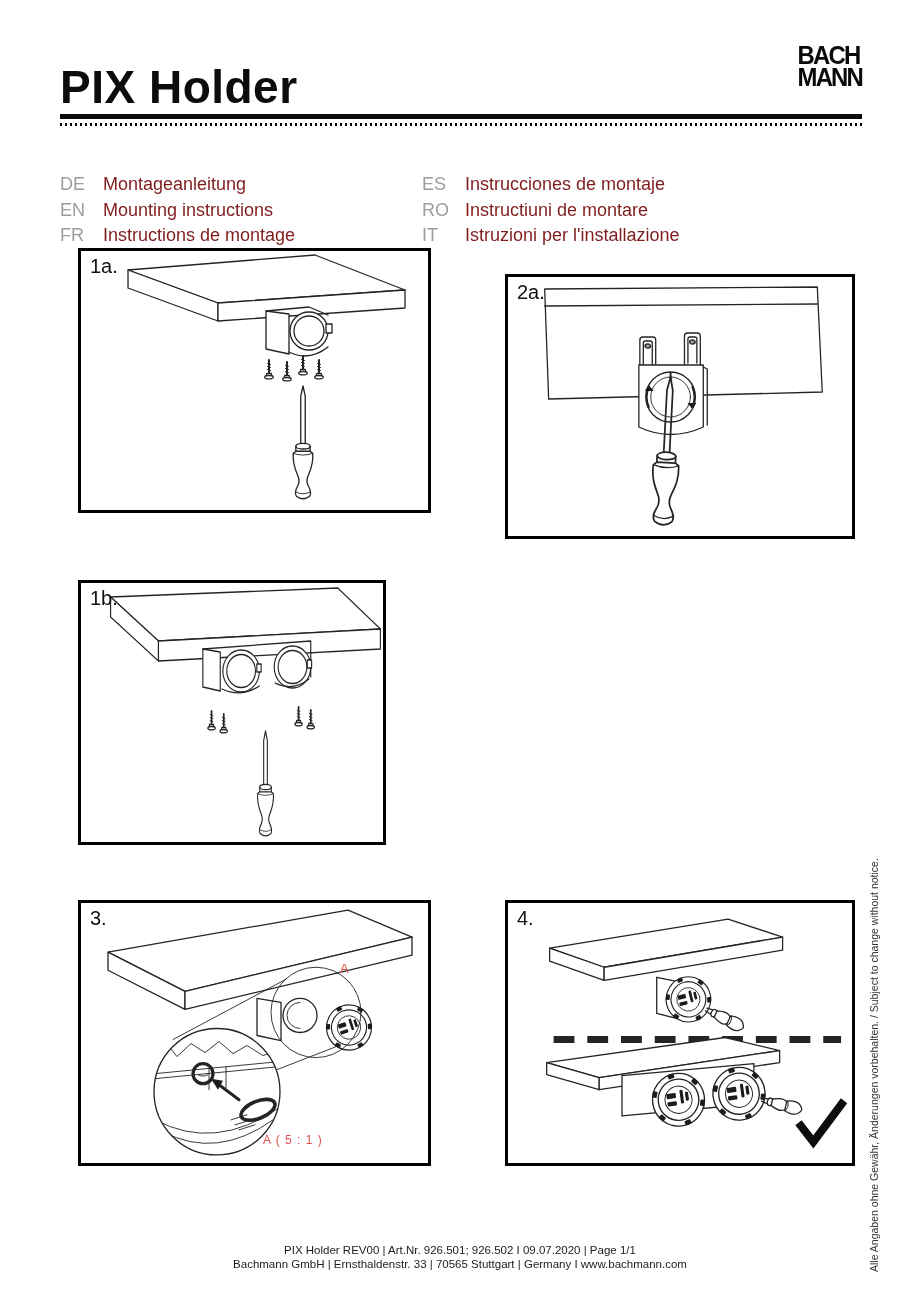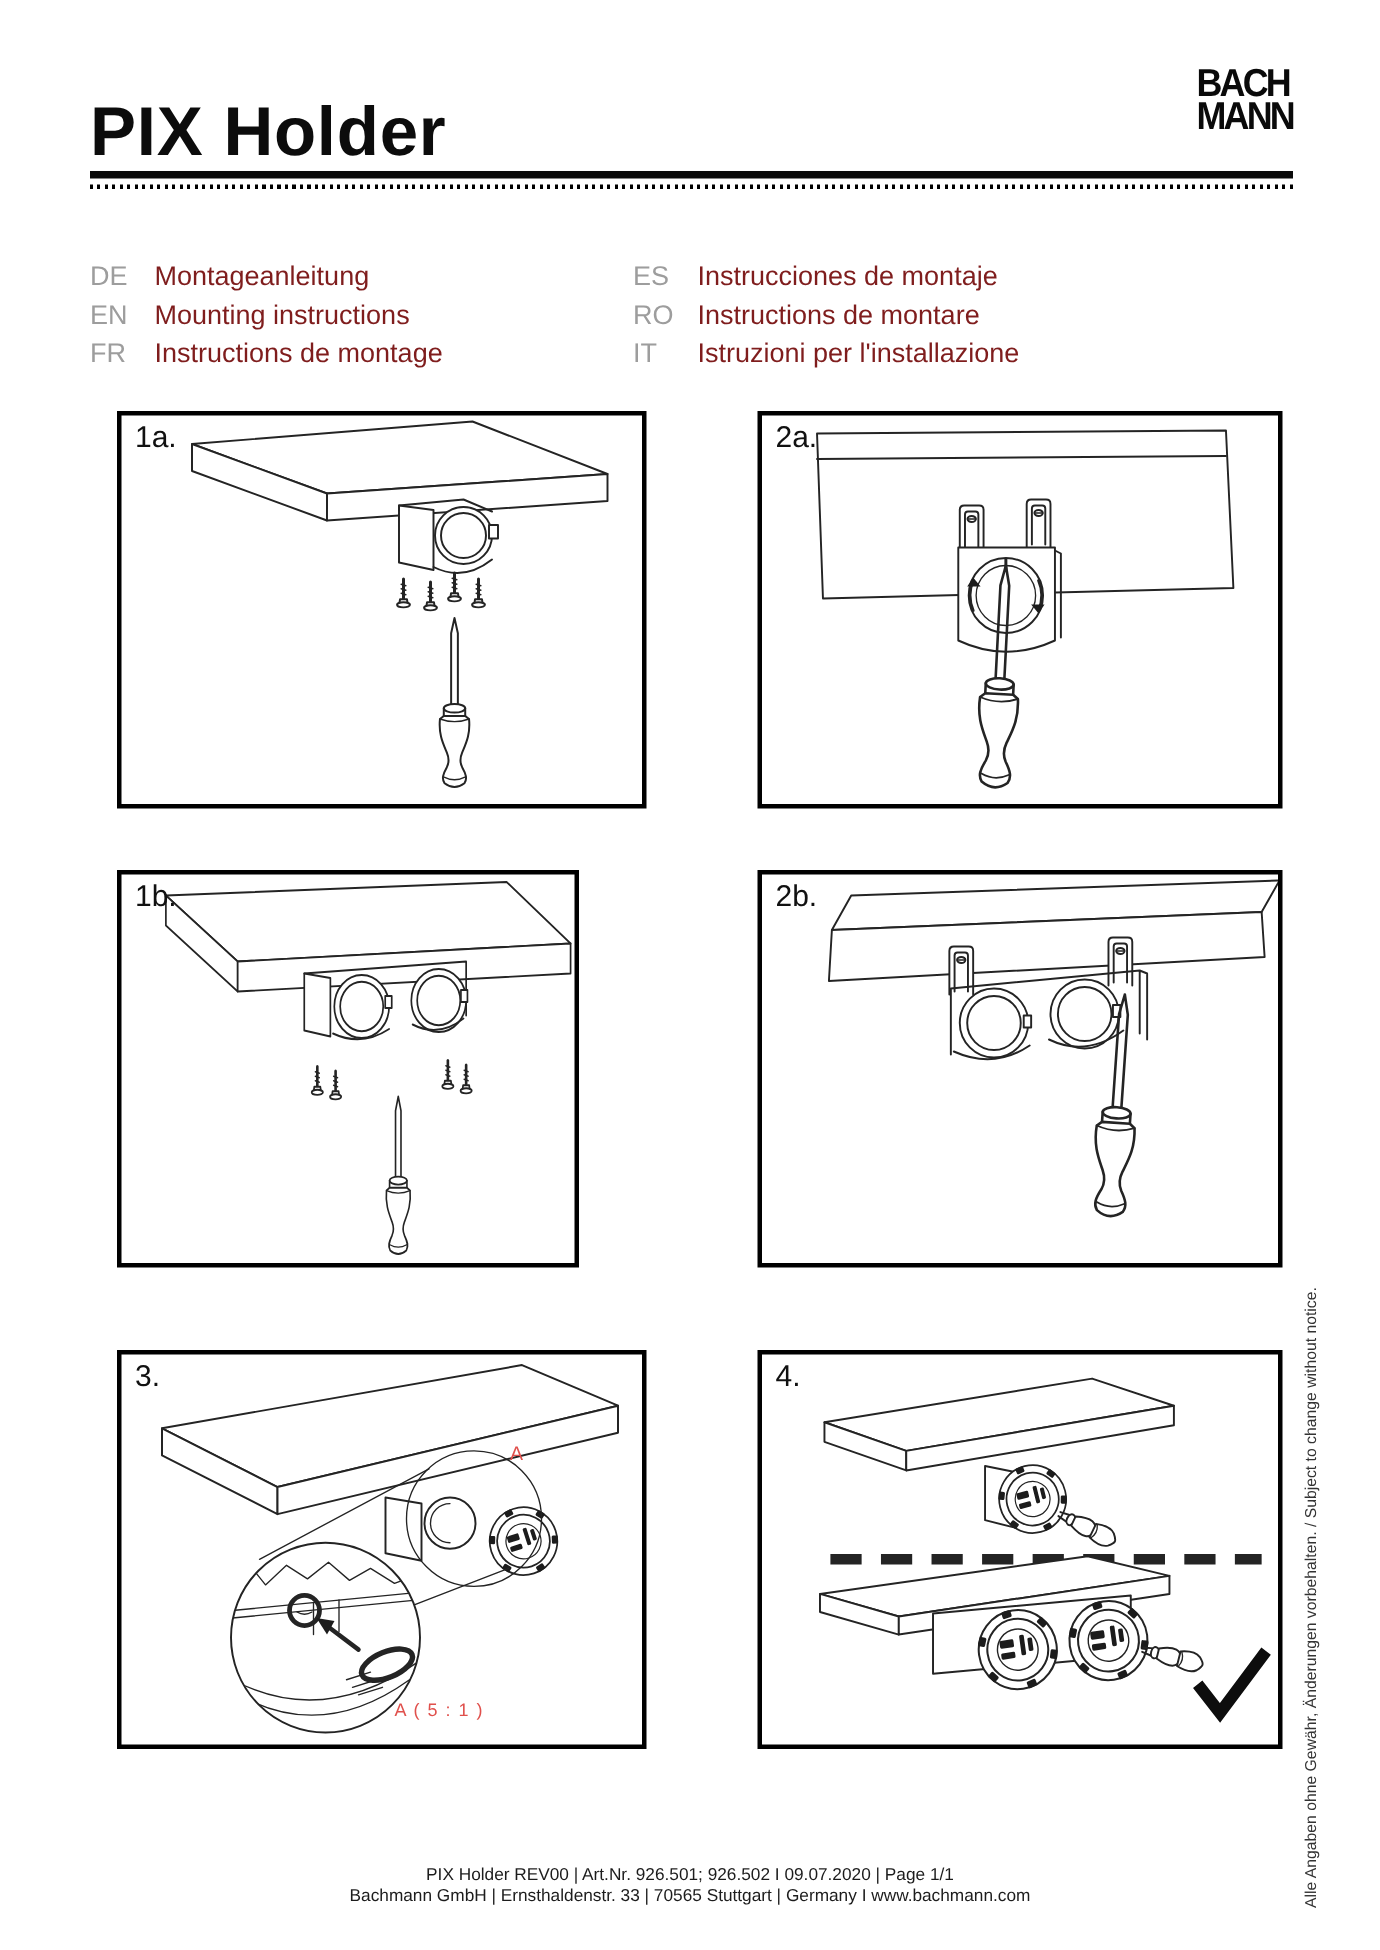--- a/index.html
+++ b/index.html
@@ -107,28 +107,28 @@
     <div class="lang-row" style="left:60px;top:176px">
       <span class="lang-code">EN</span><span class="lang-text">Mounting instructions</span>
     </div>
     <div class="lang-row" style="left:60px;top:201px">
       <span class="lang-code">FR</span><span class="lang-text">Instructions de montage</span>
     </div>
     <div class="lang-row" style="left:422px;top:150px">
       <span class="lang-code">ES</span><span class="lang-text">Instrucciones de montaje</span>
     </div>
     <div class="lang-row" style="left:422px;top:176px">
-      <span class="lang-code">RO</span><span class="lang-text">Instructions de montare</span>
+      <span class="lang-code">RO</span><span class="lang-text">Instructiuni de montare</span>
     </div>
     <div class="lang-row" style="left:422px;top:201px">
       <span class="lang-code">IT</span><span class="lang-text">Istruzioni per l'installazione</span>
     </div>
   </div>
 
-  <div class="panel" style="left:78px;top:274px;width:353px;height:265px">
+  <div class="panel" style="left:78px;top:248px;width:353px;height:265px">
     <div class="panel-label">1a.</div>
     <svg viewBox="0 0 347 259" preserveAspectRatio="none">
       <g>
         <path class="wf" d="M47 19 L234 4 L324 39 L137 52 Z"></path>
         <path class="wf" d="M47 19 L47 37 L137 70 L137 52 Z"></path>
         <path class="wf" d="M324 39 L324 57 L137 70 L137 52 Z"></path>
       </g>
       <g>
         <path class="ln" d="M185 60 L228 56 L247 64"></path>
         <path class="wf" d="M185 60 L185 98 L208 103 L208 63 Z"></path>
@@ -195,42 +195,20 @@
       <g>
         <use href="#d-screw" transform="translate(150,146)"></use>
         <use href="#d-screw" transform="translate(164,149)"></use>
         <use href="#d-screw" transform="translate(250,142)"></use>
         <use href="#d-screw" transform="translate(264,145)"></use>
       </g>
       <use href="#d-screwdriver" transform="translate(212,148) scale(0.95)"></use>
     </svg>
   </div>
 
-  <div class="panel" style="left:505px;top:580px;width:350px;height:265px">
-    <div class="panel-label">2b.</div>
-    <svg viewBox="0 0 347 259" preserveAspectRatio="none">
-      <g>
-        <path class="wf" d="M47 37 L60 14 L348 4 L336 25 Z"></path>
-        <path class="wf" d="M47 37 L336 25 L338 55 L45 71 Z"></path>
-      </g>
-      <use href="#d-tab" transform="translate(134,64)"></use>
-      <use href="#d-tab" transform="translate(241,58)"></use>
-      <g>
-        <path class="ln" d="M127 76 L254 64 L259 66 L259 110 M254 64 L254 106 M127 76 L127 120"></path>
-        <circle class="wf" cx="156" cy="99" r="23"></circle>
-        <circle class="wf" cx="156" cy="99" r="18"></circle>
-        <circle class="wf" cx="217" cy="93" r="23"></circle>
-        <circle class="wf" cx="217" cy="93" r="18"></circle>
-        <rect class="wf" x="176" y="94" width="5" height="8"></rect>
-        <rect class="wf" x="236" y="87" width="5" height="8"></rect>
-        <path class="ln" d="M129 118 Q156 130 180 114 M193 110 Q218 122 243 104"></path>
-      </g>
-      <use href="#d-screwdriver" transform="translate(244,80) rotate(4) scale(1.34)"></use>
-    </svg>
-  </div>
 
   <div class="panel" style="left:78px;top:900px;width:353px;height:266px">
     <div class="panel-label">3.</div>
     <span class="annot" style="left:259px;top:58px">A</span>
     <span class="annot" style="left:182px;top:230px;font-size:12px;letter-spacing:1px">A ( 5 : 1 )</span>
     <svg viewBox="0 0 347 259" preserveAspectRatio="none">
       <defs>
           <clipPath id="mag3">
             <circle cx="136" cy="188" r="63"></circle>
           </clipPath>

